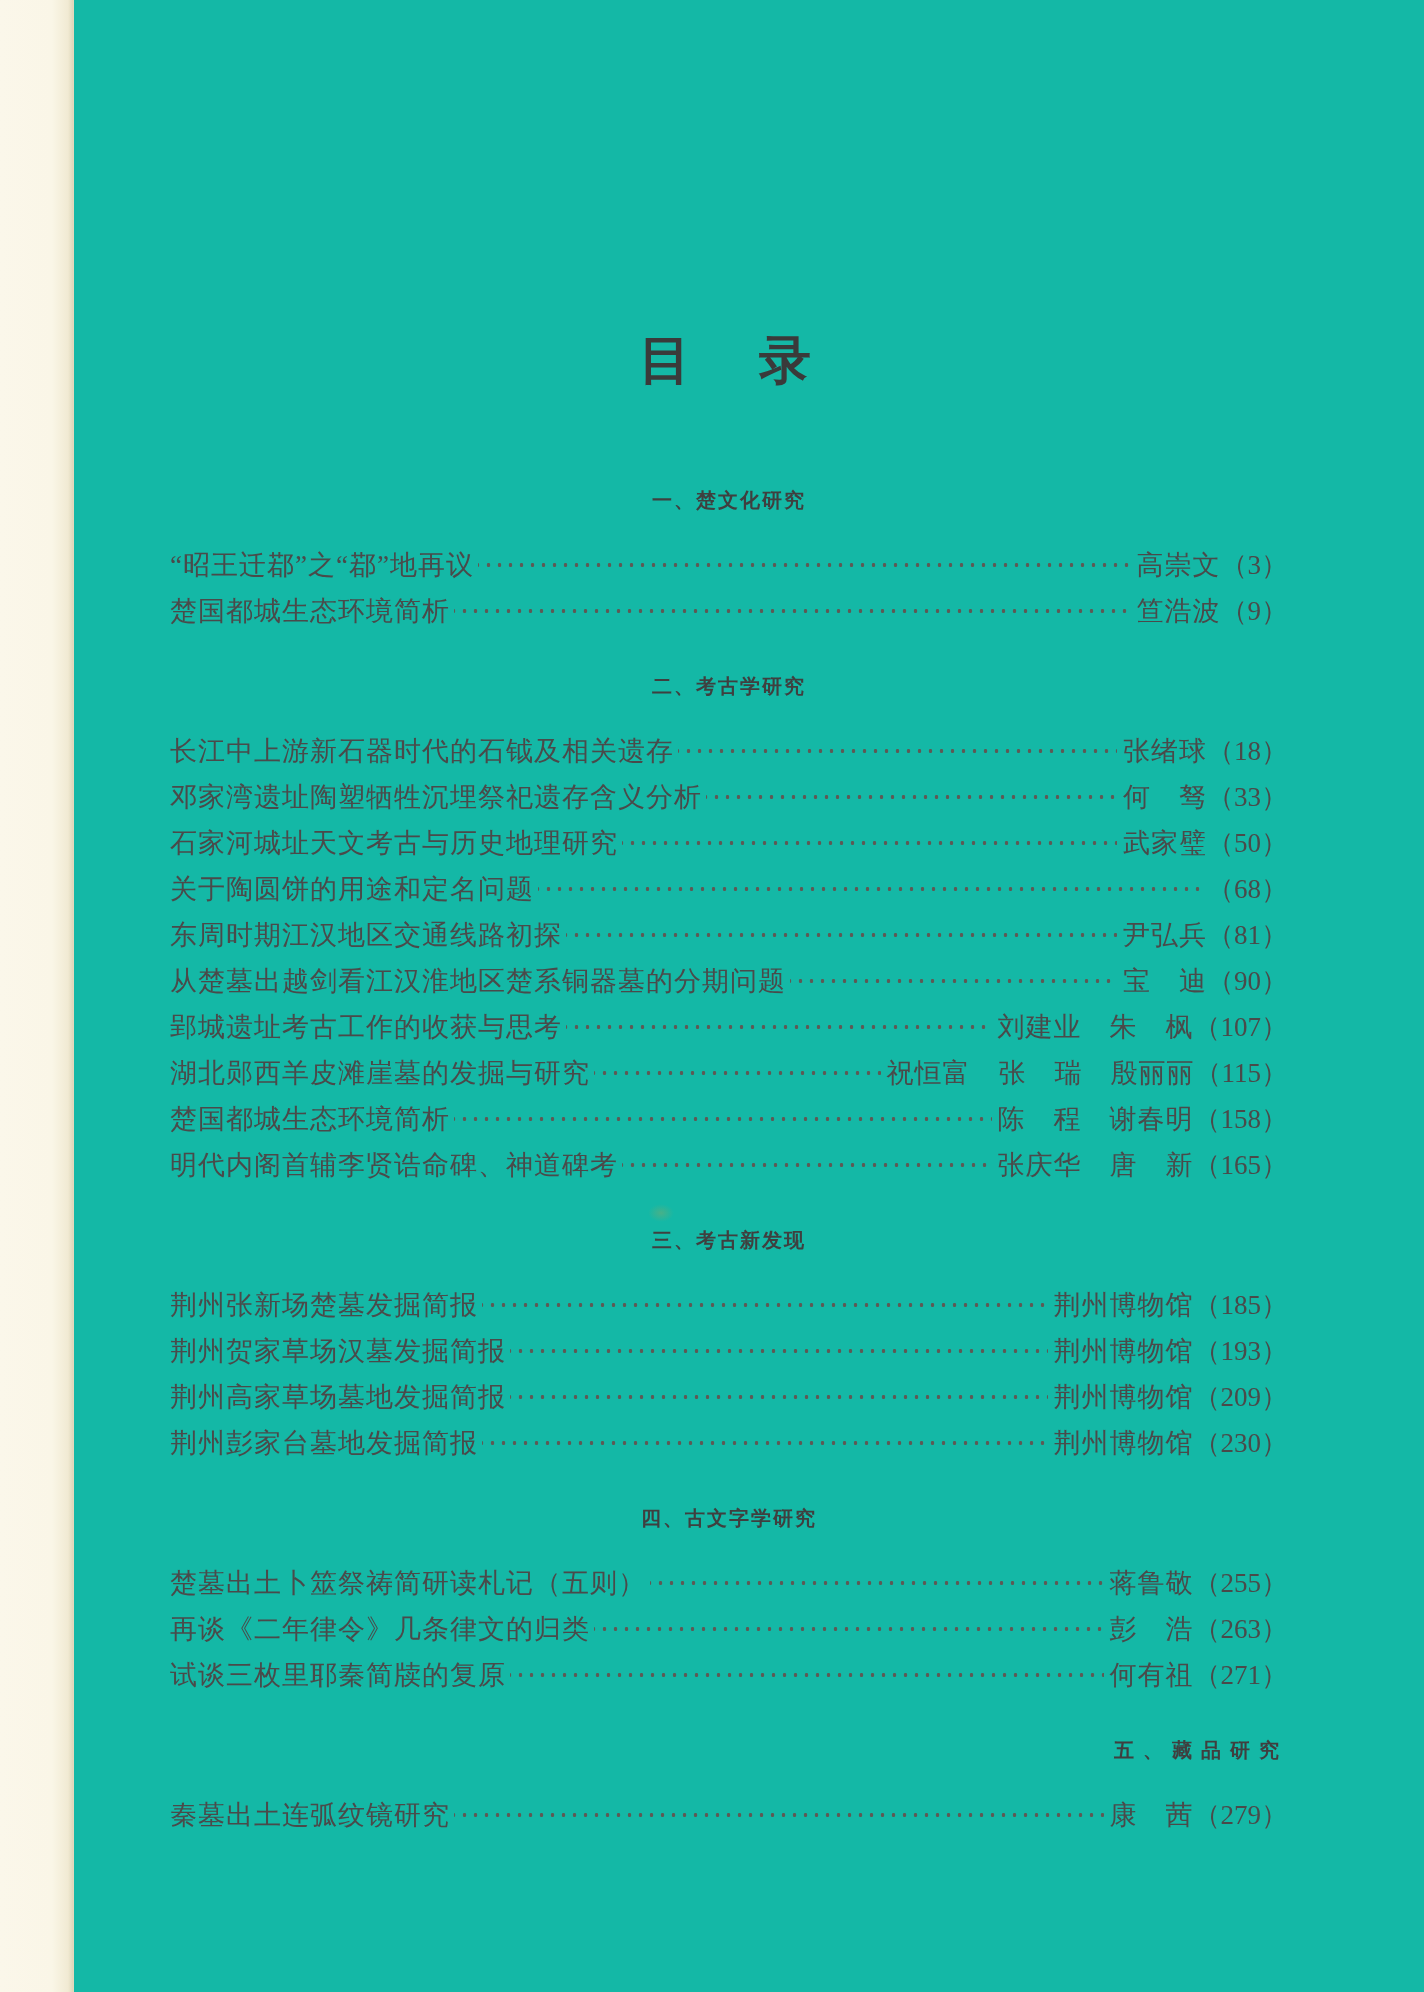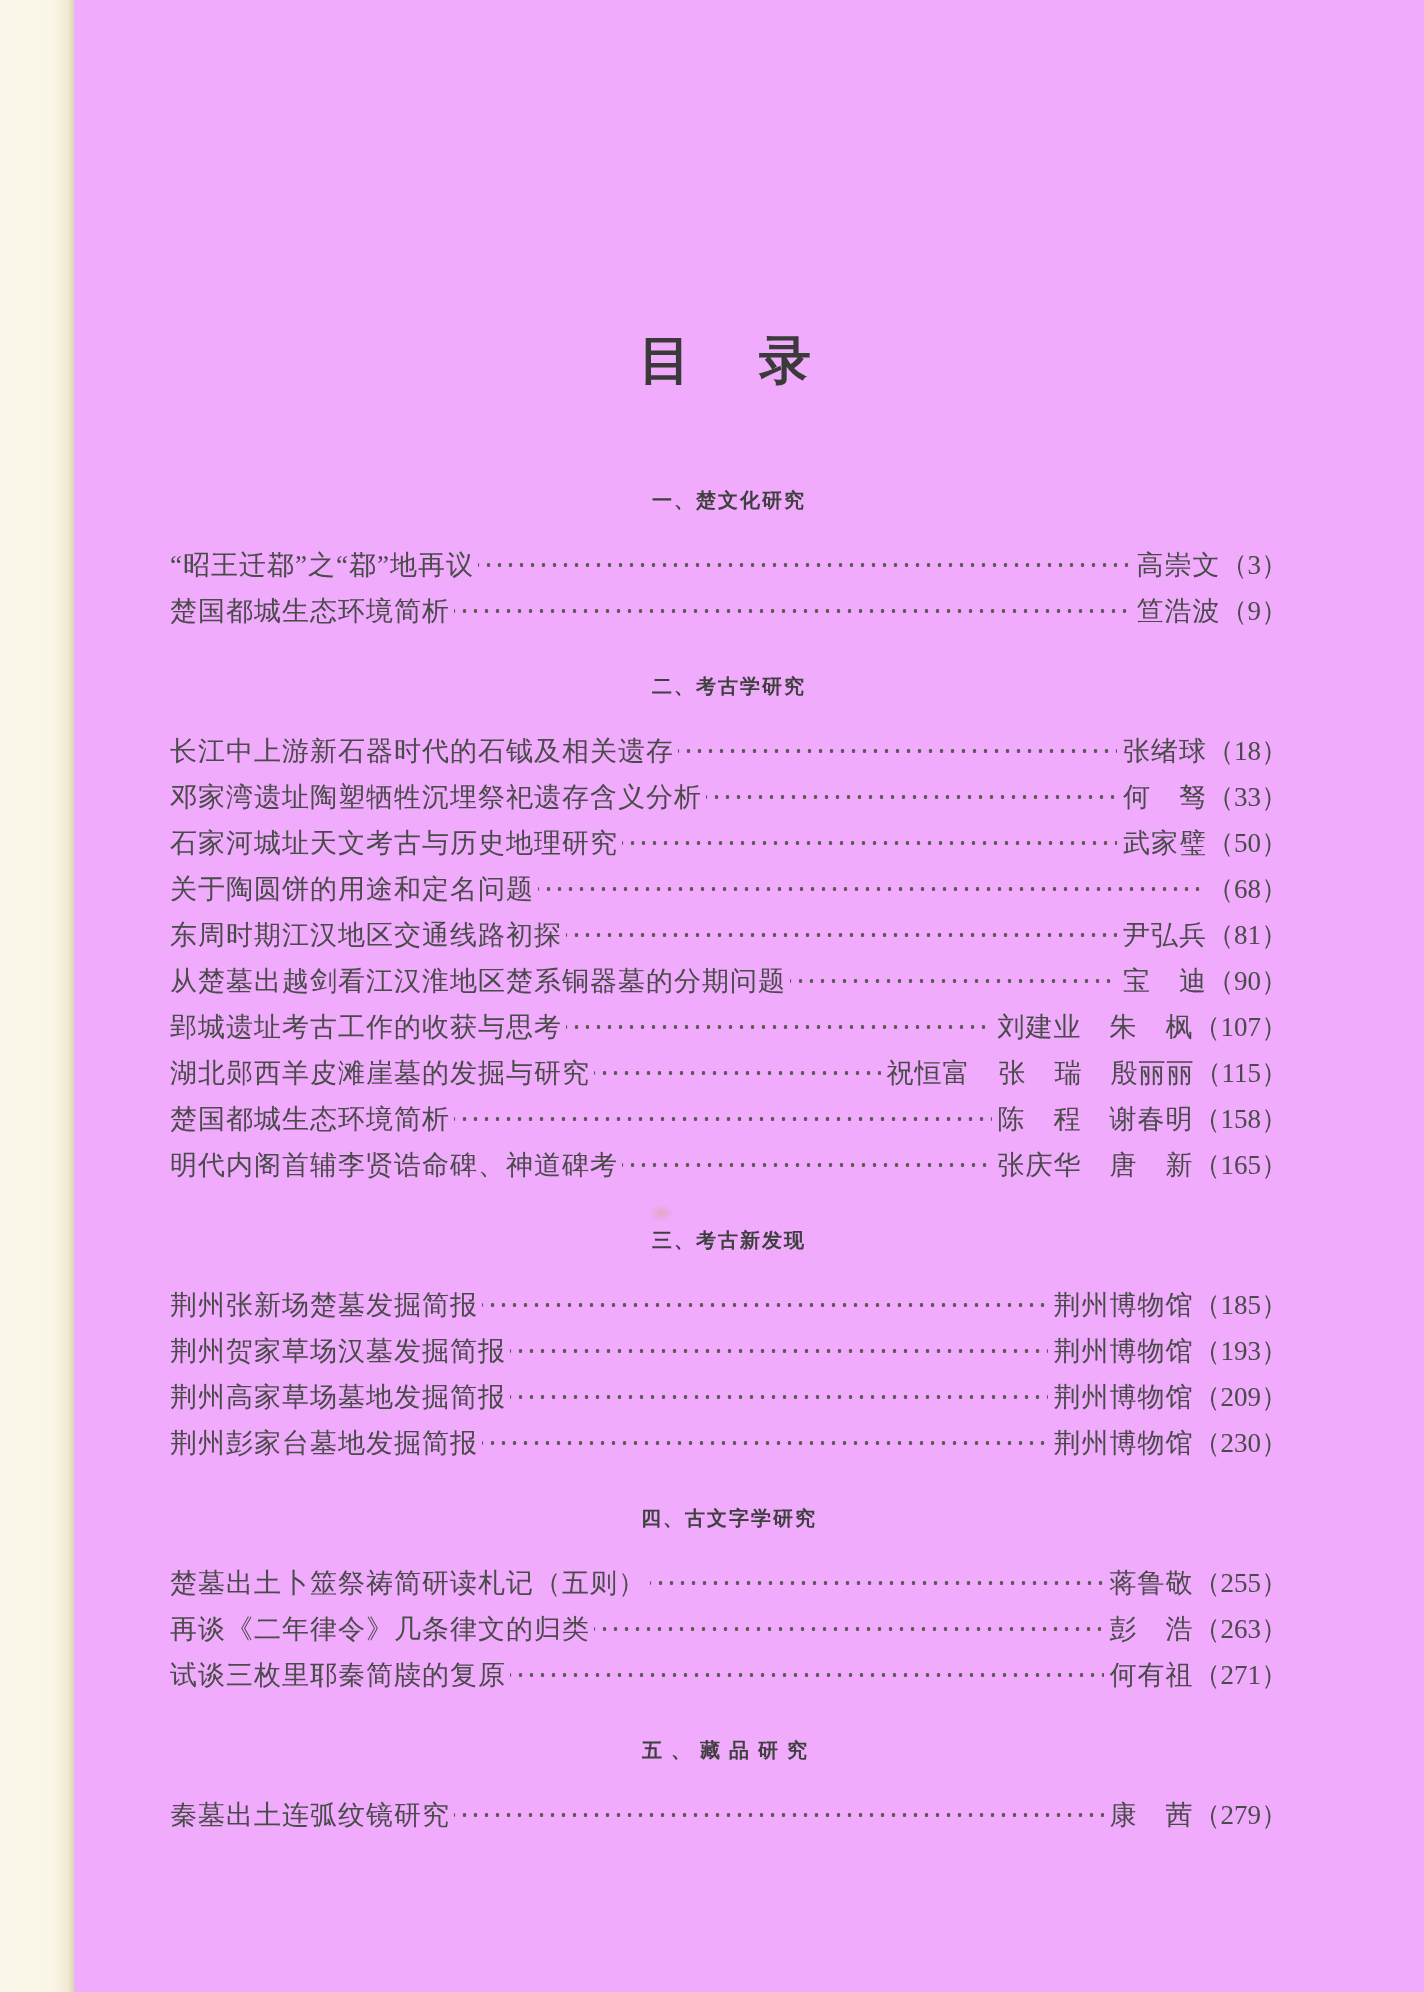--- a/index.html
+++ b/index.html
@@ -4,21 +4,21 @@
 <style>
   html, body { margin: 0; padding: 0; }
   body {
     width: 1424px; height: 1992px;
     background: #f2efe6;
     font-family: "Liberation Serif", serif;
   }
   .page {
     position: relative;
     width: 1424px; height: 1992px;
-    background: #f0abfc;
+    background: #14b8a6;
     overflow: hidden;
   }
   
   .page-edge-left {
     position: absolute; left: 0; top: 0;
     width: 74px; height: 100%;
     background: linear-gradient(to right,
       #fbf7ea 0%, #faf6e7 70%, #f1ead3 92%, #ddd5b8 99%, #e9e2cb 100%);
   }
   .print-smudge {
@@ -44,21 +44,21 @@
     margin: 32px 0 22px 0;
     text-align: center;
     font-size: 20px;
     line-height: 40px;
     font-weight: 700;
     letter-spacing: 2px;
     color: #3f3f3f;
     font-family: "Liberation Sans", sans-serif;
   }
   .toc-section:first-child .section-heading { margin-top: 88px; }
-  .section-heading.spaced { letter-spacing: 9px; }
+  .section-heading.spaced { letter-spacing: 9px; text-align: right; }
   .toc-row {
     display: flex;
     align-items: flex-end;
     font-size: 27px;
     line-height: 46px;
     height: 46px;
     color: #4a4a4a;
     white-space: nowrap;
   }
   .toc-title { flex: 0 0 auto; letter-spacing: 1px; }

